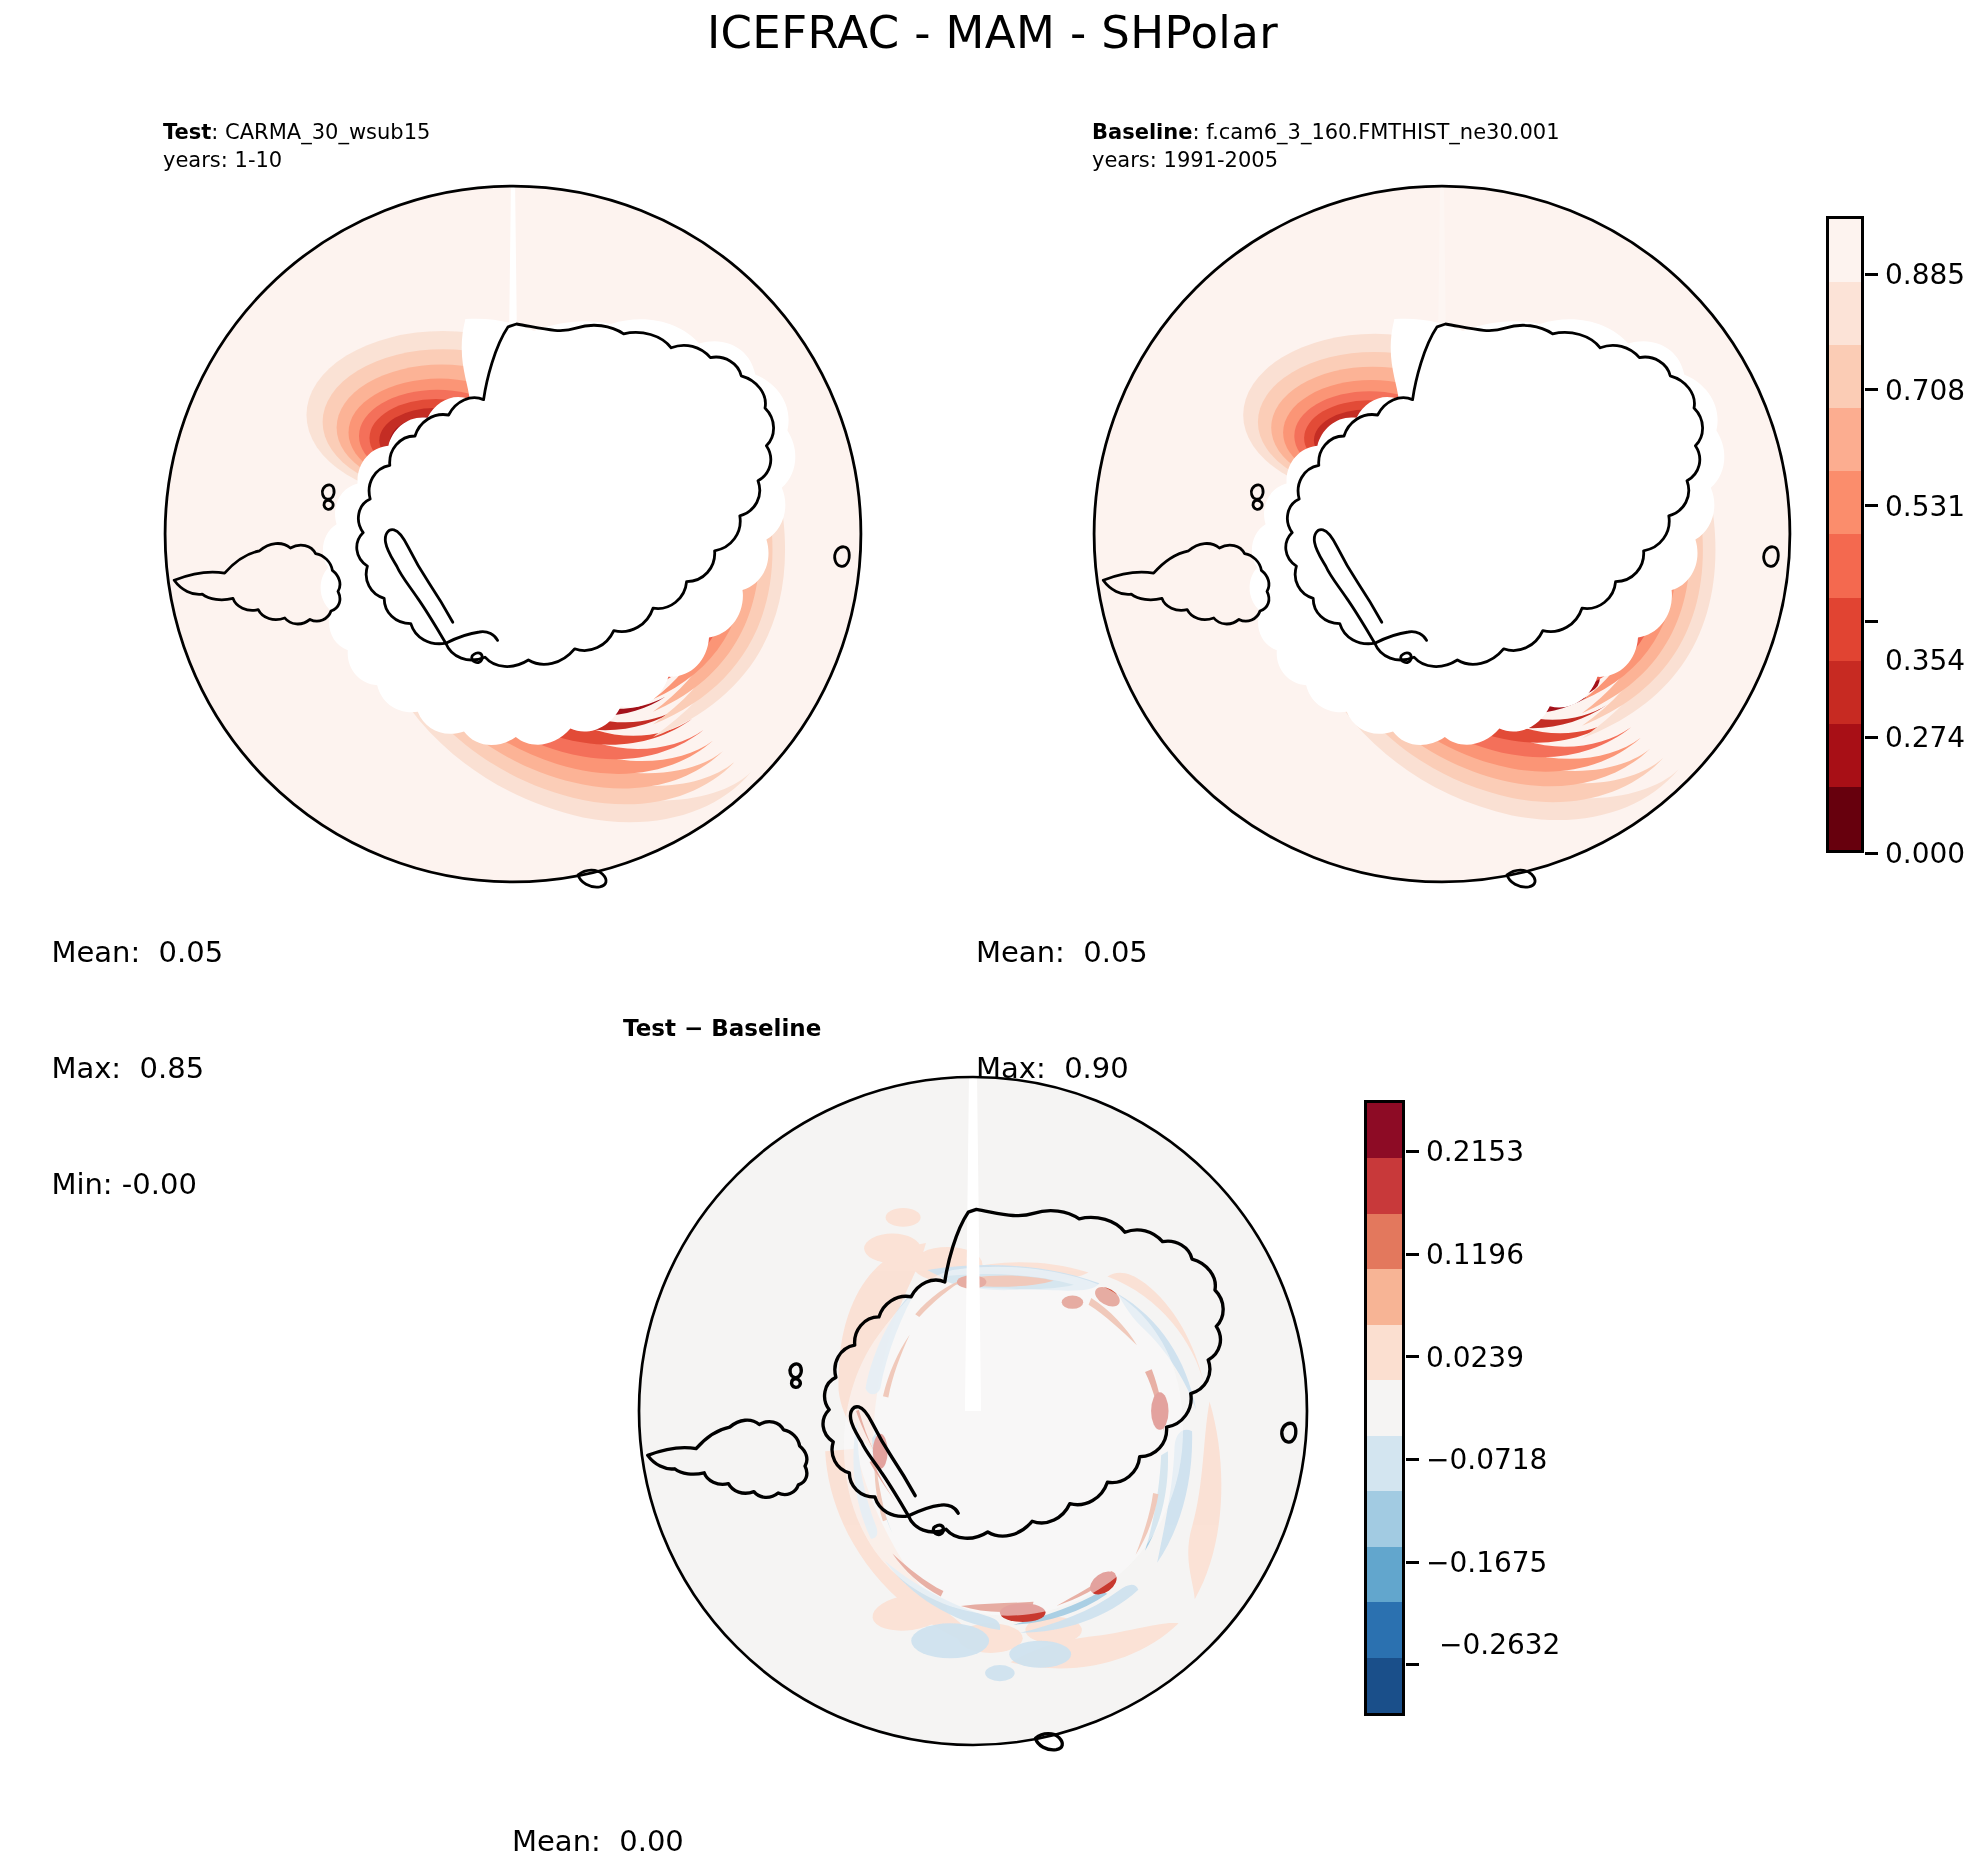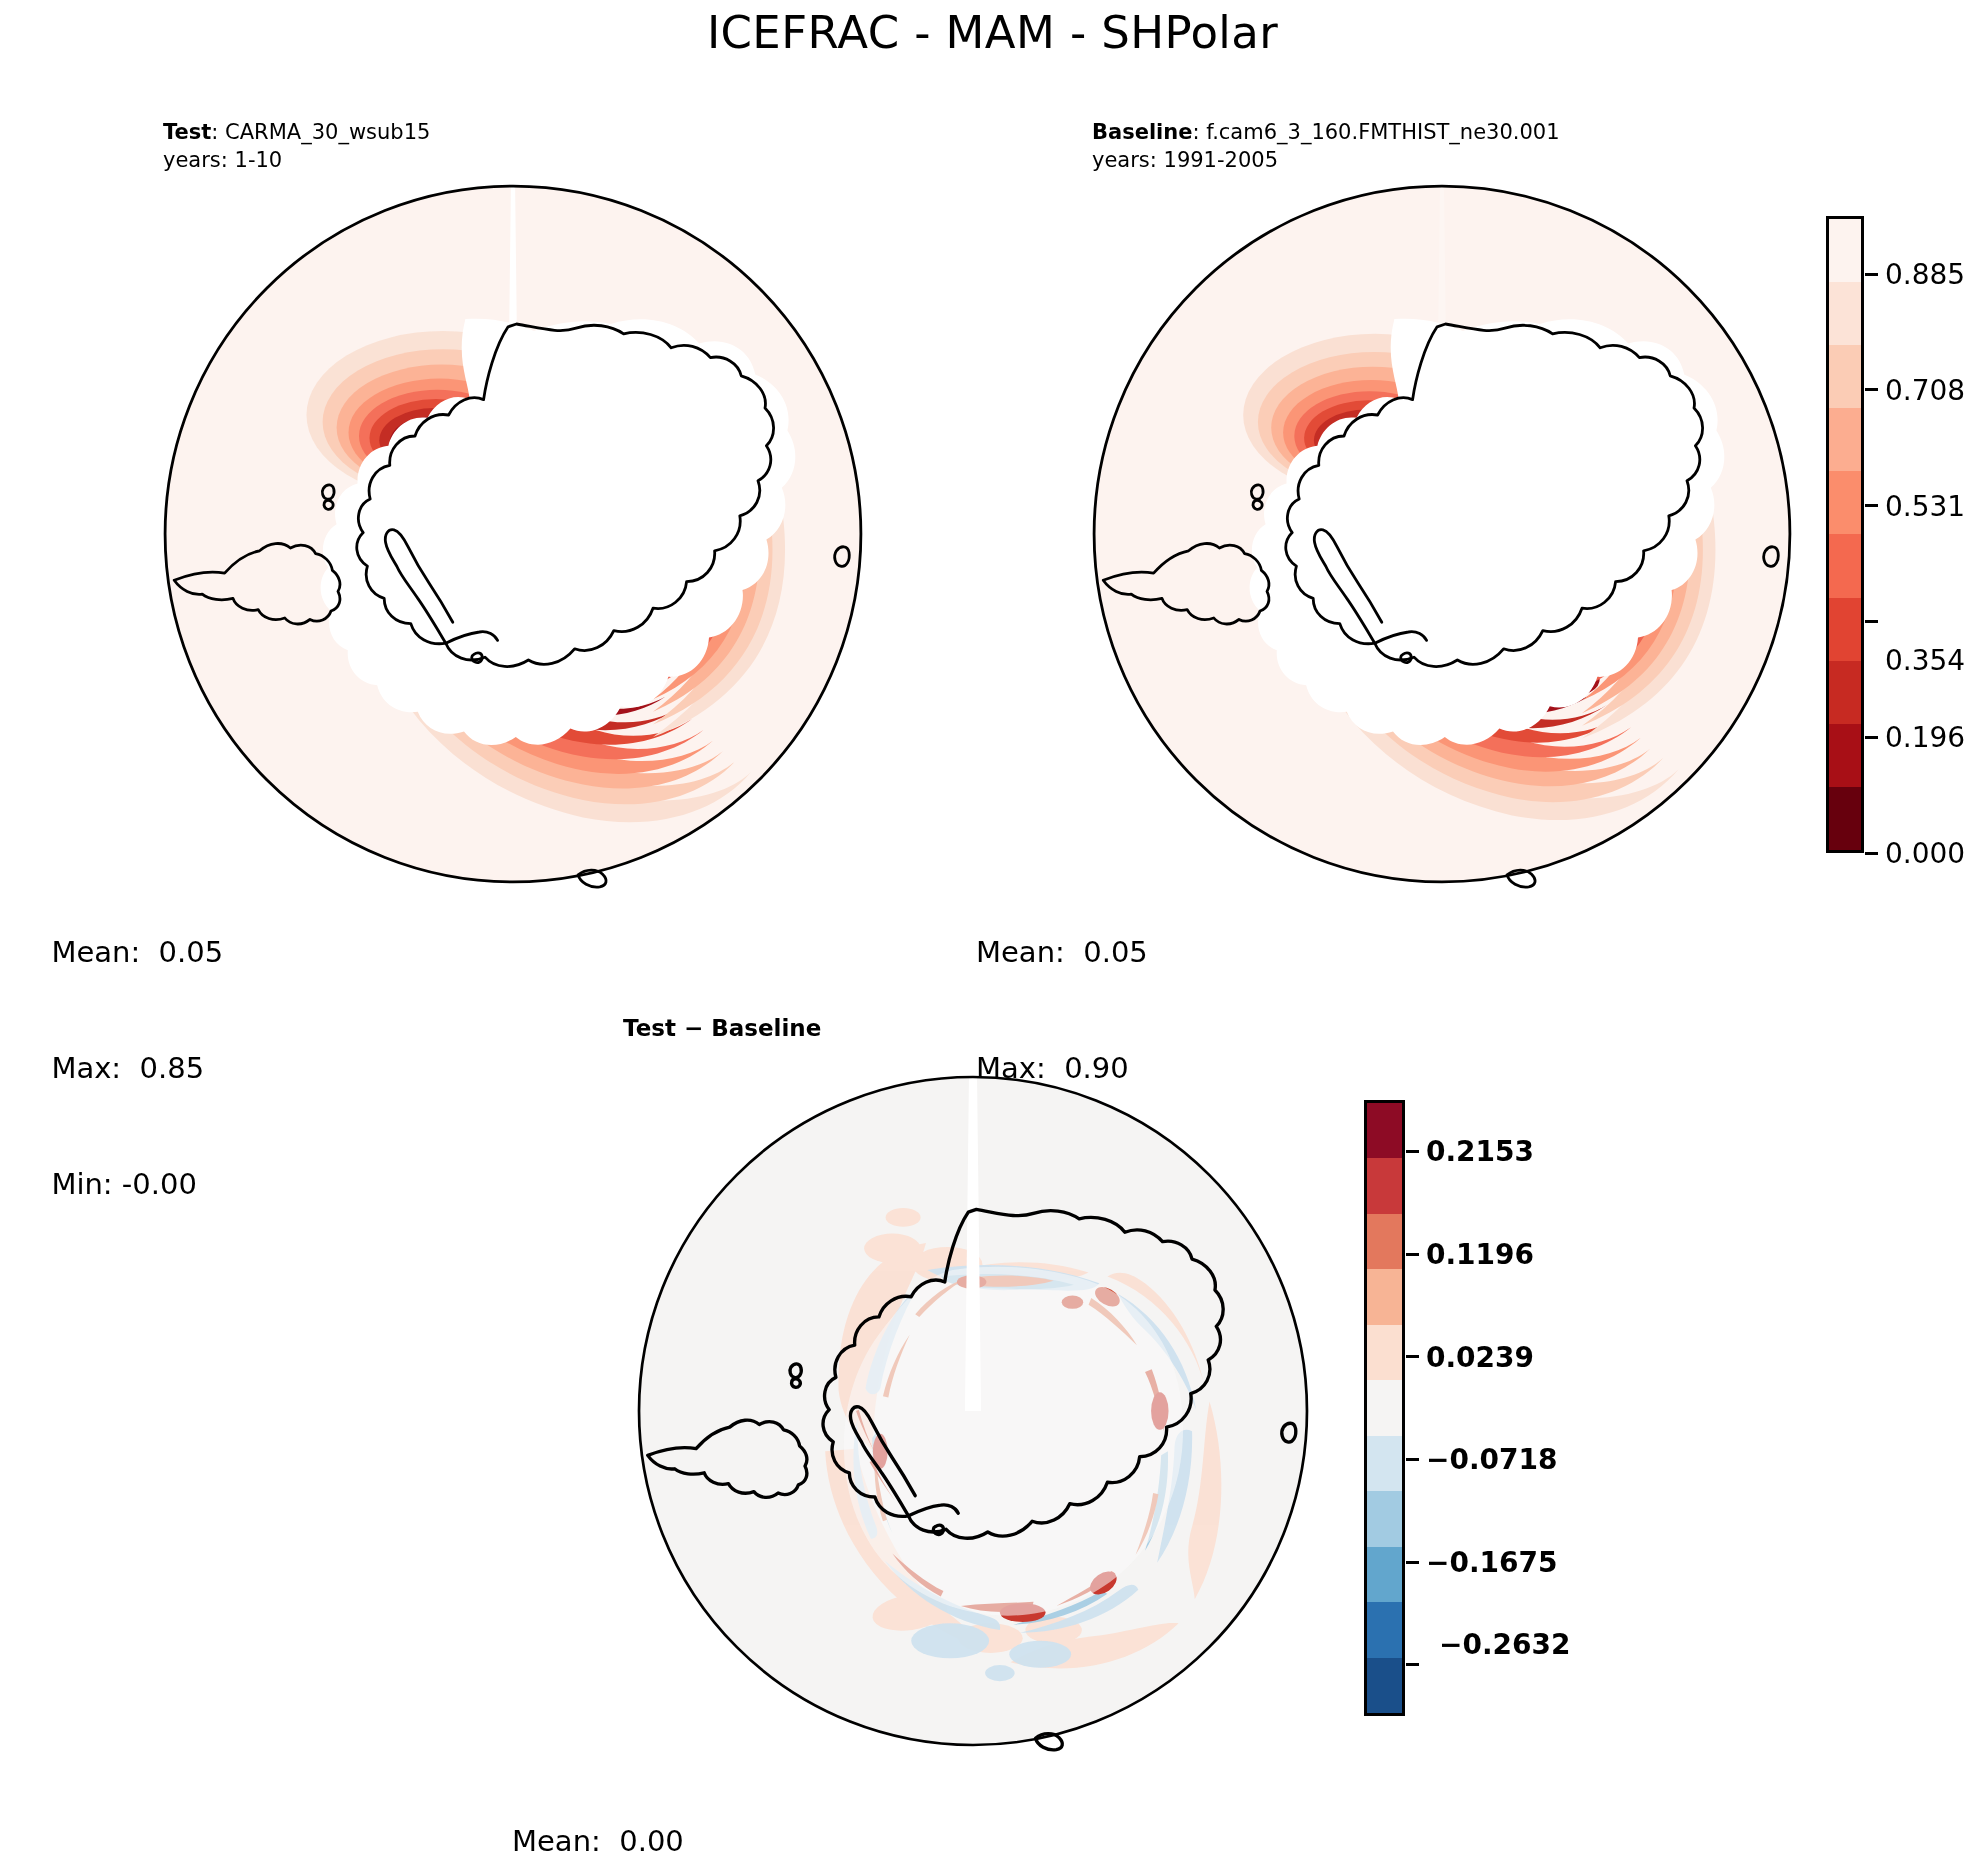--- a/index.html
+++ b/index.html
@@ -321,21 +321,21 @@
       <div class="cbar-band" style="flex: 1 1 0px; background: rgb(199, 42, 34);"></div>
       <div class="cbar-band" style="flex: 1 1 0px; background: rgb(168, 15, 22);"></div>
       <div class="cbar-band" style="flex: 1 1 0px; background: rgb(103, 0, 13);"></div>
     </div>
 </div>
 <div class="abs" style="left:1826px;top:216px;width:161px;height:637px;">
   <div id="cbarA-ticks" style="position:relative;width:161px;height:637px;">
       <div class="cbar-tickmark" style="left: 39px; top: 636px; width: 12.6px;"></div>
       <div class="cbar-ticklabel" style="left: 59px; top: 637px;">0.000</div>
       <div class="cbar-tickmark" style="left: 39px; top: 520px; width: 12.6px;"></div>
-      <div class="cbar-ticklabel" style="left: 59px; top: 521px;">0.196</div>
+      <div class="cbar-ticklabel" style="left: 59px; top: 521px;">0.274</div>
       <div class="cbar-tickmark" style="left: 39px; top: 404px; width: 12.6px;"></div>
       <div class="cbar-ticklabel" style="left: 59px; top: 405px; margin-top: 39px;">0.354</div>
       <div class="cbar-tickmark" style="left: 39px; top: 288px; width: 12.6px;"></div>
       <div class="cbar-ticklabel" style="left: 59px; top: 290px;">0.531</div>
       <div class="cbar-tickmark" style="left: 39px; top: 172px; width: 12.6px;"></div>
       <div class="cbar-ticklabel" style="left: 59px; top: 174px;">0.708</div>
       <div class="cbar-tickmark" style="left: 39px; top: 57px; width: 12.6px;"></div>
       <div class="cbar-ticklabel" style="left: 59px; top: 58px;">0.885</div>
     </div>
 </div>
@@ -491,21 +491,21 @@
       <div class="cbar-band" style="flex: 1 1 0px; background: rgb(251, 223, 208);"></div>
       <div class="cbar-band" style="flex: 1 1 0px; background: rgb(245, 244, 243);"></div>
       <div class="cbar-band" style="flex: 1 1 0px; background: rgb(211, 229, 240);"></div>
       <div class="cbar-band" style="flex: 1 1 0px; background: rgb(162, 203, 226);"></div>
       <div class="cbar-band" style="flex: 1 1 0px; background: rgb(98, 166, 205);"></div>
       <div class="cbar-band" style="flex: 1 1 0px; background: rgb(43, 113, 176);"></div>
       <div class="cbar-band" style="flex: 1 1 0px; background: rgb(26, 79, 138);"></div>
     </div>
 </div>
 <div class="abs" style="left:1364px;top:1100px;width:210px;height:616px;">
-  <div id="cbarB-ticks" style="position:relative;width:210px;height:616px;font-weight:bold;">
+  <div id="cbarB-ticks" style="position:relative;width:210px;height:616px;">
       <div class="cbar-tickmark" style="left: 42px; top: 50px; width: 12.6px;"></div>
       <div class="cbar-ticklabel" style="left: 62px; top: 51px;">0.2153</div>
       <div class="cbar-tickmark" style="left: 42px; top: 153px; width: 12.6px;"></div>
       <div class="cbar-ticklabel" style="left: 62px; top: 154px;">0.1196</div>
       <div class="cbar-tickmark" style="left: 42px; top: 255px; width: 12.6px;"></div>
       <div class="cbar-ticklabel" style="left: 62px; top: 257px;">0.0239</div>
       <div class="cbar-tickmark" style="left: 42px; top: 358px; width: 12.6px;"></div>
       <div class="cbar-ticklabel" style="left: 62px; top: 359px;">−0.0718</div>
       <div class="cbar-tickmark" style="left: 42px; top: 461px; width: 12.6px;"></div>
       <div class="cbar-ticklabel" style="left: 62px; top: 462px;">−0.1675</div>

